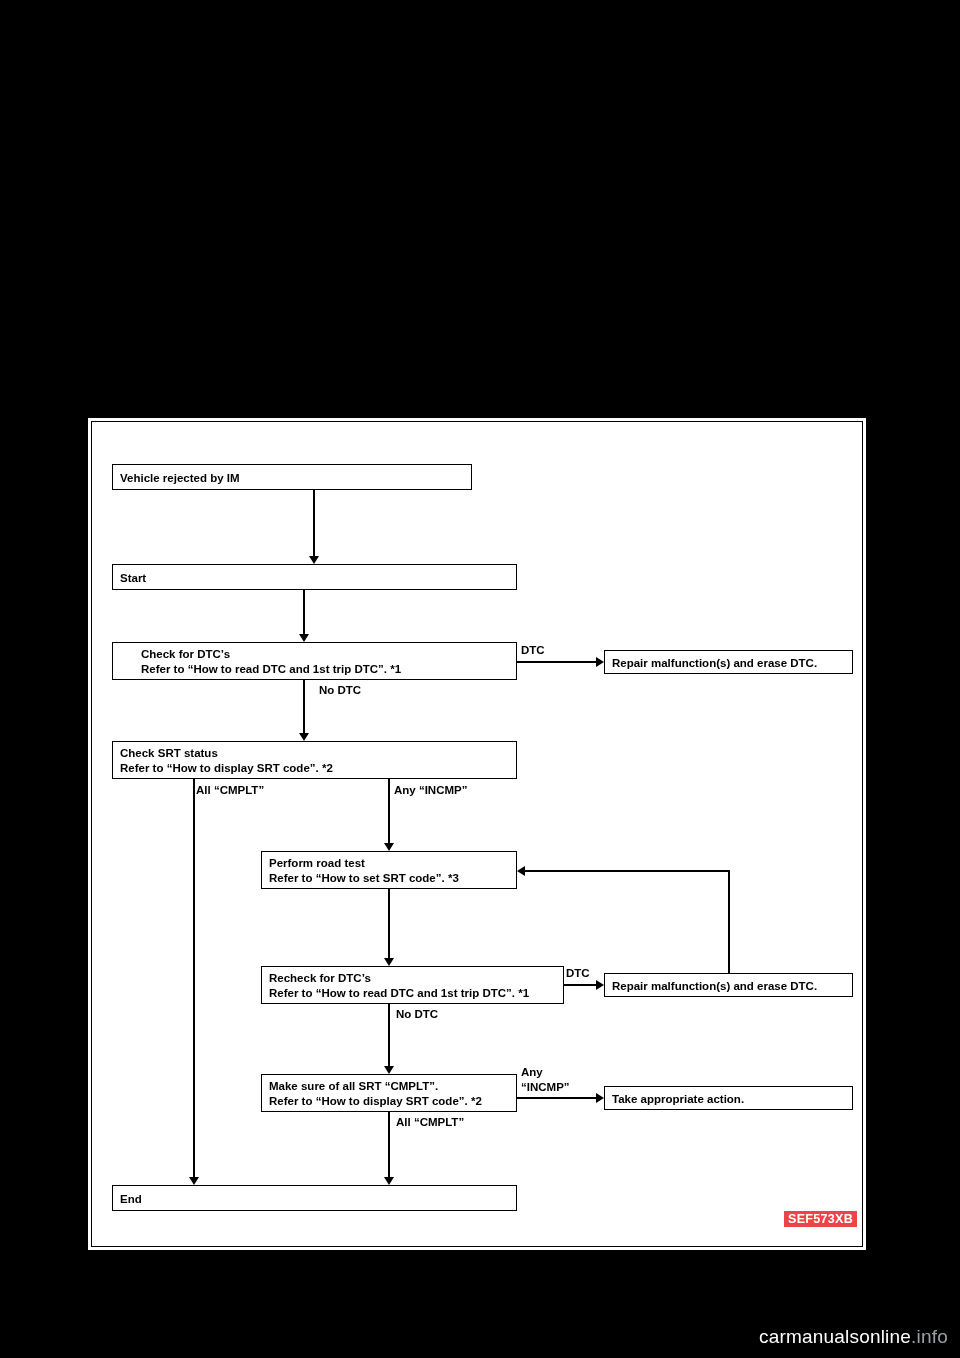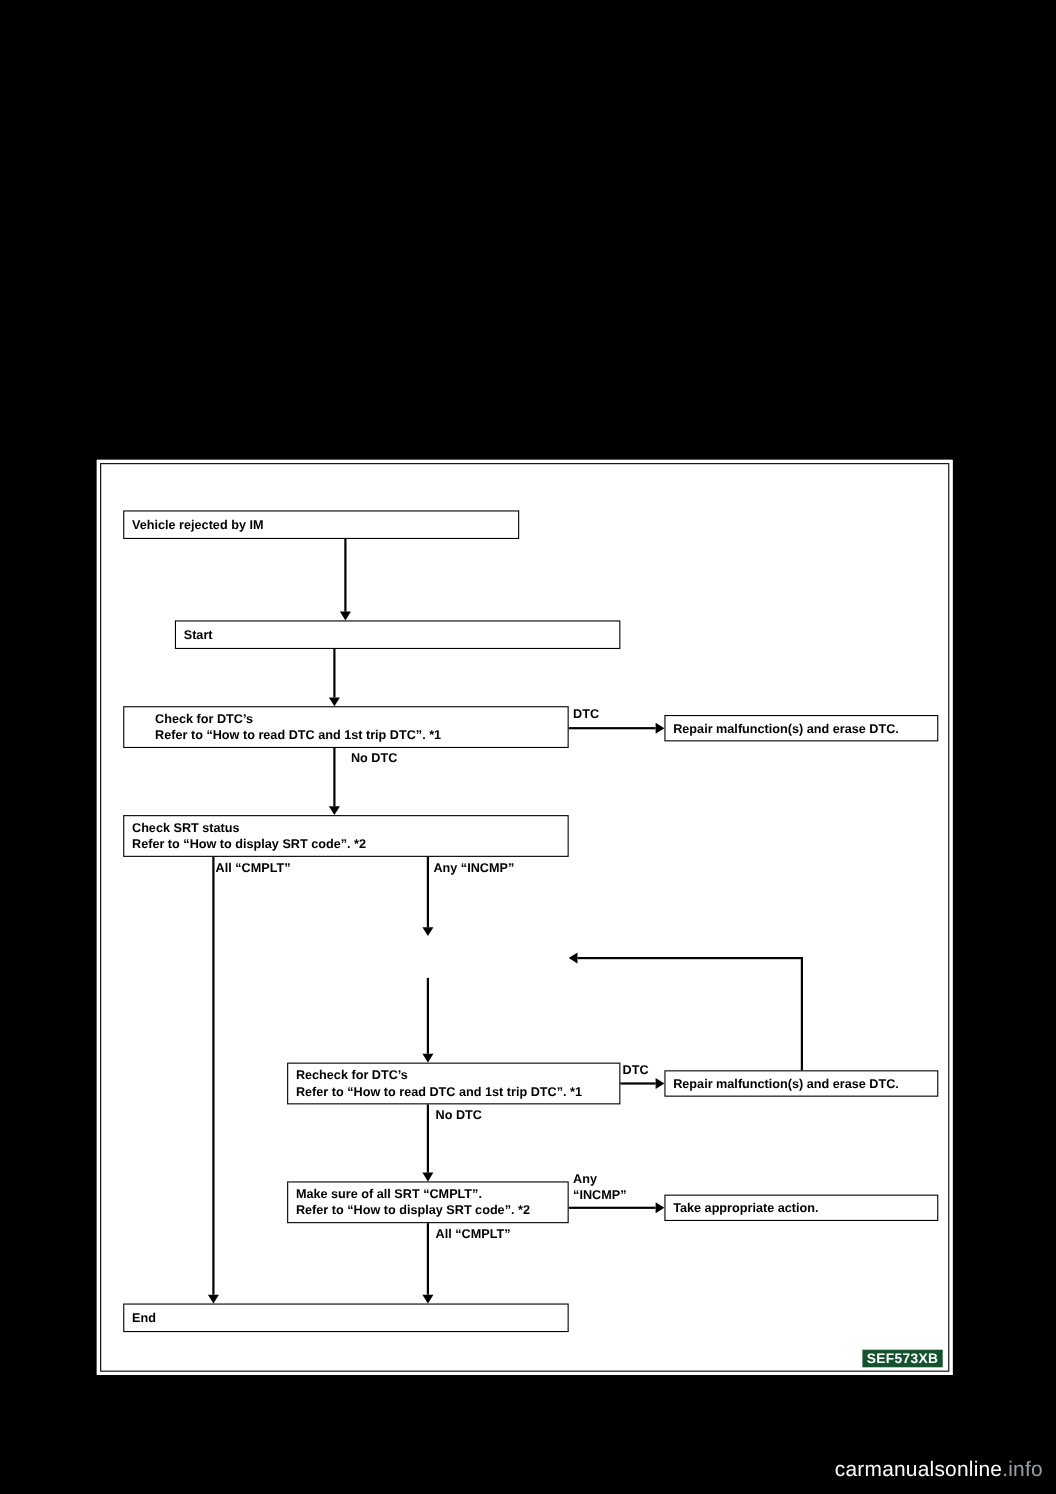--- a/index.html
+++ b/index.html
@@ -45,21 +45,21 @@
     border-top:5px solid transparent;border-bottom:5px solid transparent;
     border-left:8px solid #000;
   }
   .arrow-l{
     position:absolute;width:0;height:0;
     border-top:5px solid transparent;border-bottom:5px solid transparent;
     border-right:8px solid #000;
   }
 
   #figcode{
-    position:absolute;right:6px;bottom:4px;color:#fff;background:#14532d;
+    position:absolute;right:6px;bottom:20px;color:#fff;background:#ef4444;
     font-size:12.5px;font-weight:bold;letter-spacing:.3px;padding:1px 4px;
     font-family:"Liberation Sans",sans-serif;
   }
 
   #watermark{
     position:absolute;right:12px;bottom:10px;color:#fff;
     font-size:19px;font-family:"Liberation Sans",sans-serif;
     letter-spacing:.2px;
   }
   #watermark .dim{color:#9aa0a6;}
@@ -67,30 +67,32 @@
 </head>
 <body>
 
 <div id="page">
 
   <div id="frame">
     <div id="frame-inner"></div>
 
     <div class="box" style="left:21px;top:43px;width:360px;height:26px;padding-top:6px;">Vehicle rejected by IM</div>
 
-    <div class="box" style="left:21px;top:143px;width:405px;height:26px;padding-top:6px;margin-left:47px;">Start</div>
+    <div class="box" style="left:21px;top:143px;width:405px;height:26px;padding-top:6px;">Start</div>
 
     <div class="box" style="left:21px;top:221px;width:405px;height:38px;padding-left:28px;">Check for DTC’s
 Refer to “How to read DTC and 1st trip DTC”. *1</div>
 
     <div class="box" style="left:513px;top:229px;width:249px;height:24px;padding-top:5px;">Repair malfunction(s) and erase DTC.</div>
 
     <div class="box" style="left:21px;top:320px;width:405px;height:38px;">Check SRT status
 Refer to “How to display SRT code”. *2</div>
 
+    <div class="box" style="left:170px;top:430px;width:256px;height:38px;">Perform road test
+Refer to “How to set SRT code”. *3</div>
 
     <div class="box" style="left:170px;top:545px;width:303px;height:38px;">Recheck for DTC’s
 Refer to “How to read DTC and 1st trip DTC”. *1</div>
 
     <div class="box" style="left:513px;top:552px;width:249px;height:24px;padding-top:5px;">Repair malfunction(s) and erase DTC.</div>
 
     <div class="box" style="left:170px;top:653px;width:256px;height:38px;">Make sure of all SRT “CMPLT”.
 Refer to “How to display SRT code”. *2</div>
 
     <div class="box" style="left:513px;top:665px;width:249px;height:24px;padding-top:5px;">Take appropriate action.</div>

